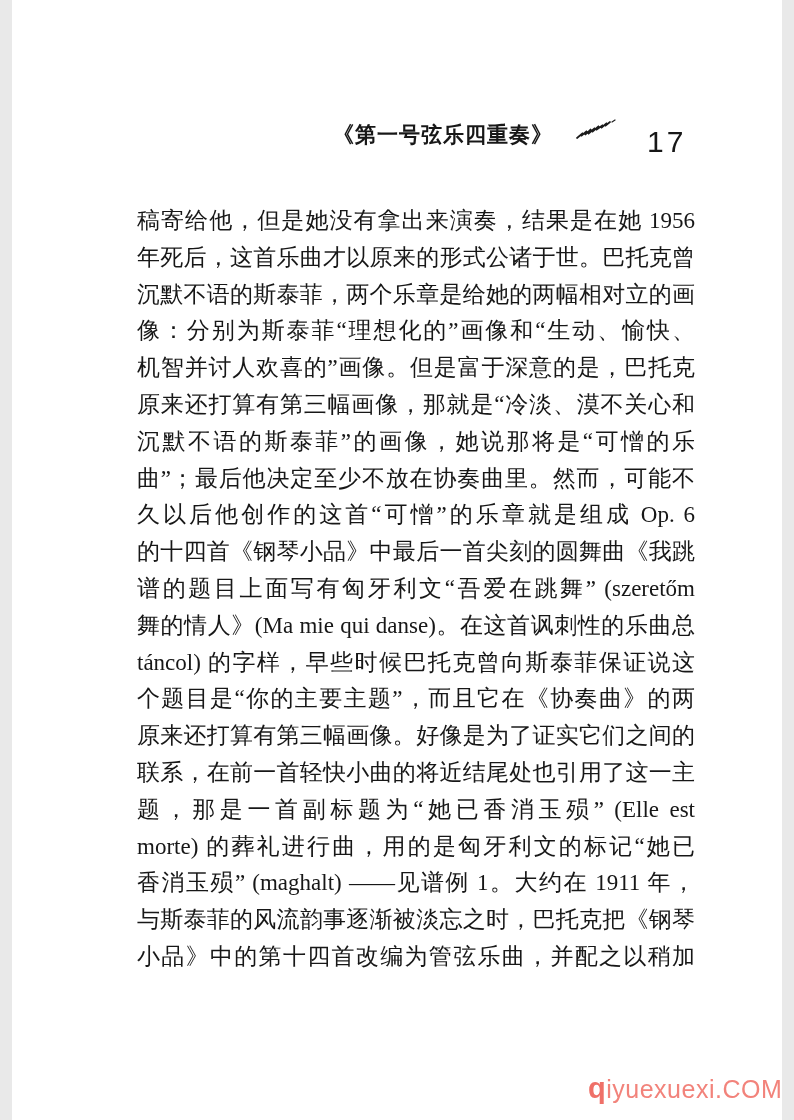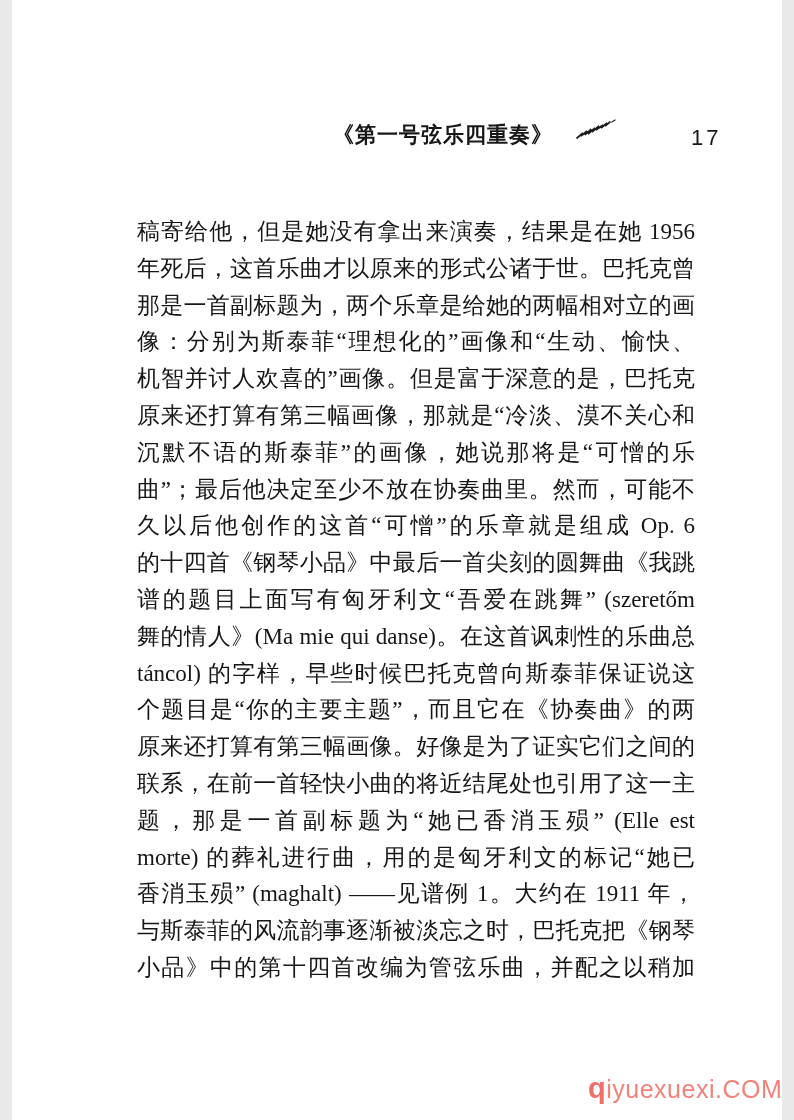--- a/index.html
+++ b/index.html
@@ -14,26 +14,25 @@
   }
   .running-title{
     position:absolute;left:321px;top:120px;
     font-size:21px;font-weight:900;letter-spacing:1px;
     transform:scaleY(1.04);transform-origin:top left;
     white-space:nowrap;
   }
   .scribble{position:absolute;left:562px;top:118px;}
   .page-number{
     position:absolute;left:635px;top:125px;
-    font-size:22px;letter-spacing:3px;
+    font-size:30px;letter-spacing:3px;
     font-family:"Liberation Sans","DejaVu Sans",sans-serif;
-    margin-left:44px;
   }
   .body-block{
-    position:absolute;left:125px;top:214px;width:558px;
+    position:absolute;left:125px;top:203px;width:558px;
   }
   .line{
     font-size:23px;
     line-height:36.8px;height:36.8px;
     text-align:justify;
     text-align-last:justify;
     overflow:hidden;
     white-space:normal;
   }
   .watermark{
@@ -60,21 +59,21 @@
   <svg class="scribble" width="44" height="24" viewBox="0 0 44 24" aria-hidden="true">
     <path d="M3 20 L9 15 L7 18 L13 13 L11 17 L17 11 L14 16 L21 10 L18 14 L25 8 L22 12 L29 7 L27 10 L33 5 L31 8 L36 4" fill="none" stroke="#1c1c1c" stroke-width="1.7" stroke-linecap="round"></path>
     <path d="M38 4 L41 2" fill="none" stroke="#1c1c1c" stroke-width="1.2" stroke-linecap="round"></path>
   </svg>
 
   <span class="page-number">17</span>
 
   <div class="body-block">
     <div class="line">稿寄给他，但是她没有拿出来演奏，结果是在她 1956</div>
     <div class="line">年死后，这首乐曲才以原来的形式公诸于世。巴托克曾</div>
-    <div class="line">那是一首副标题为，两个乐章是给她的两幅相对立的画</div>
+    <div class="line">沉默不语的斯泰菲，两个乐章是给她的两幅相对立的画</div>
     <div class="line">像：分别为斯泰菲“理想化的”画像和“生动、愉快、</div>
     <div class="line">机智并讨人欢喜的”画像。但是富于深意的是，巴托克</div>
     <div class="line">原来还打算有第三幅画像，那就是“冷淡、漠不关心和</div>
     <div class="line">沉默不语的斯泰菲”的画像，她说那将是“可憎的乐</div>
     <div class="line">曲”；最后他决定至少不放在协奏曲里。然而，可能不</div>
     <div class="line">久以后他创作的这首“可憎”的乐章就是组成 Op. 6</div>
     <div class="line">的十四首《钢琴小品》中最后一首尖刻的圆舞曲《我跳</div>
     <div class="line">谱的题目上面写有匈牙利文“吾爱在跳舞” (szeretőm</div>
     <div class="line">舞的情人》(Ma mie qui danse)。在这首讽刺性的乐曲总</div>
     <div class="line">táncol) 的字样，早些时候巴托克曾向斯泰菲保证说这</div>

